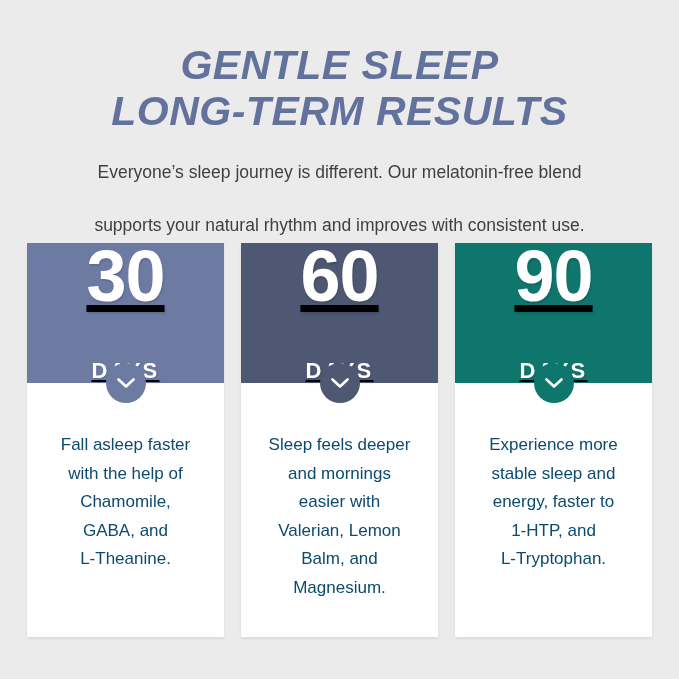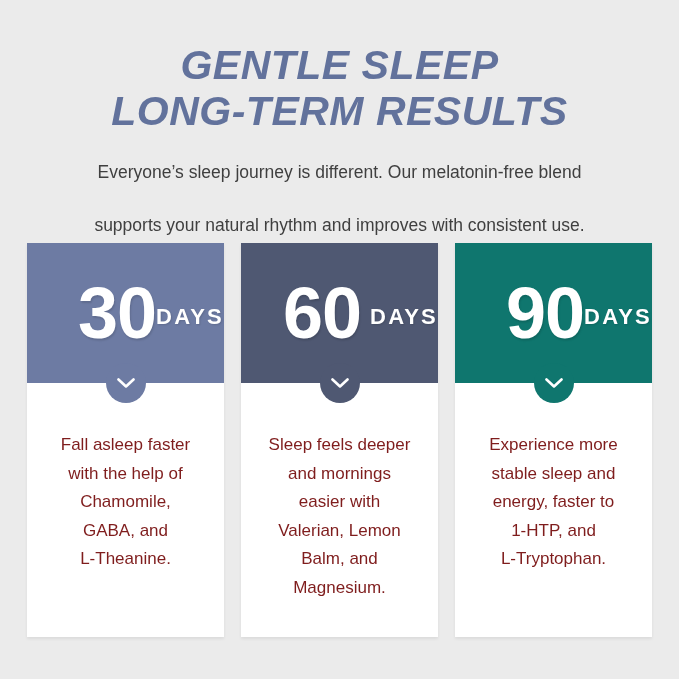--- a/index.html
+++ b/index.html
@@ -66,23 +66,24 @@
     background: #ffffff;
     box-shadow: 0 2px 3px rgba(0,0,0,0.07);
     display: flex;
     flex-direction: column;
   }
 
   .card-header {
     position: relative;
     height: 140px;
     display: flex;
-    flex-direction: row;
+    flex-direction: column;
     align-items: center;
-    justify-content: flex-end;
+    justify-content: space-between;
+    text-decoration: underline;
   }
   .card-number {
     color: #ffffff;
     font-weight: bold;
     font-size: 72px;
     line-height: 66px;
     letter-spacing: -1px;
     text-shadow: 1px 2px 2px rgba(0,0,0,0.13);
   }
   .card-days {
@@ -111,21 +112,21 @@
     display: block;
   }
 
   .card-body {
     flex: 1;
     padding: 48px 16px 26px 16px;
     box-sizing: border-box;
   }
   .card-text {
     text-align: center;
-    color: #7f1d1d;
+    color: #0c4a6e;
     font-size: 17px;
     line-height: 28.5px;
   }
 
   .card-1 .card-header, .card-1 .chevron-badge { background: #6d7ba3; }
   .card-2 .card-header, .card-2 .chevron-badge { background: #4f5872; gap: 9px; }
   .card-3 .card-header, .card-3 .chevron-badge { background: #0f766e; }
 
   .card-1 { height: 394px; }
   .card-2 { height: 394px; }

